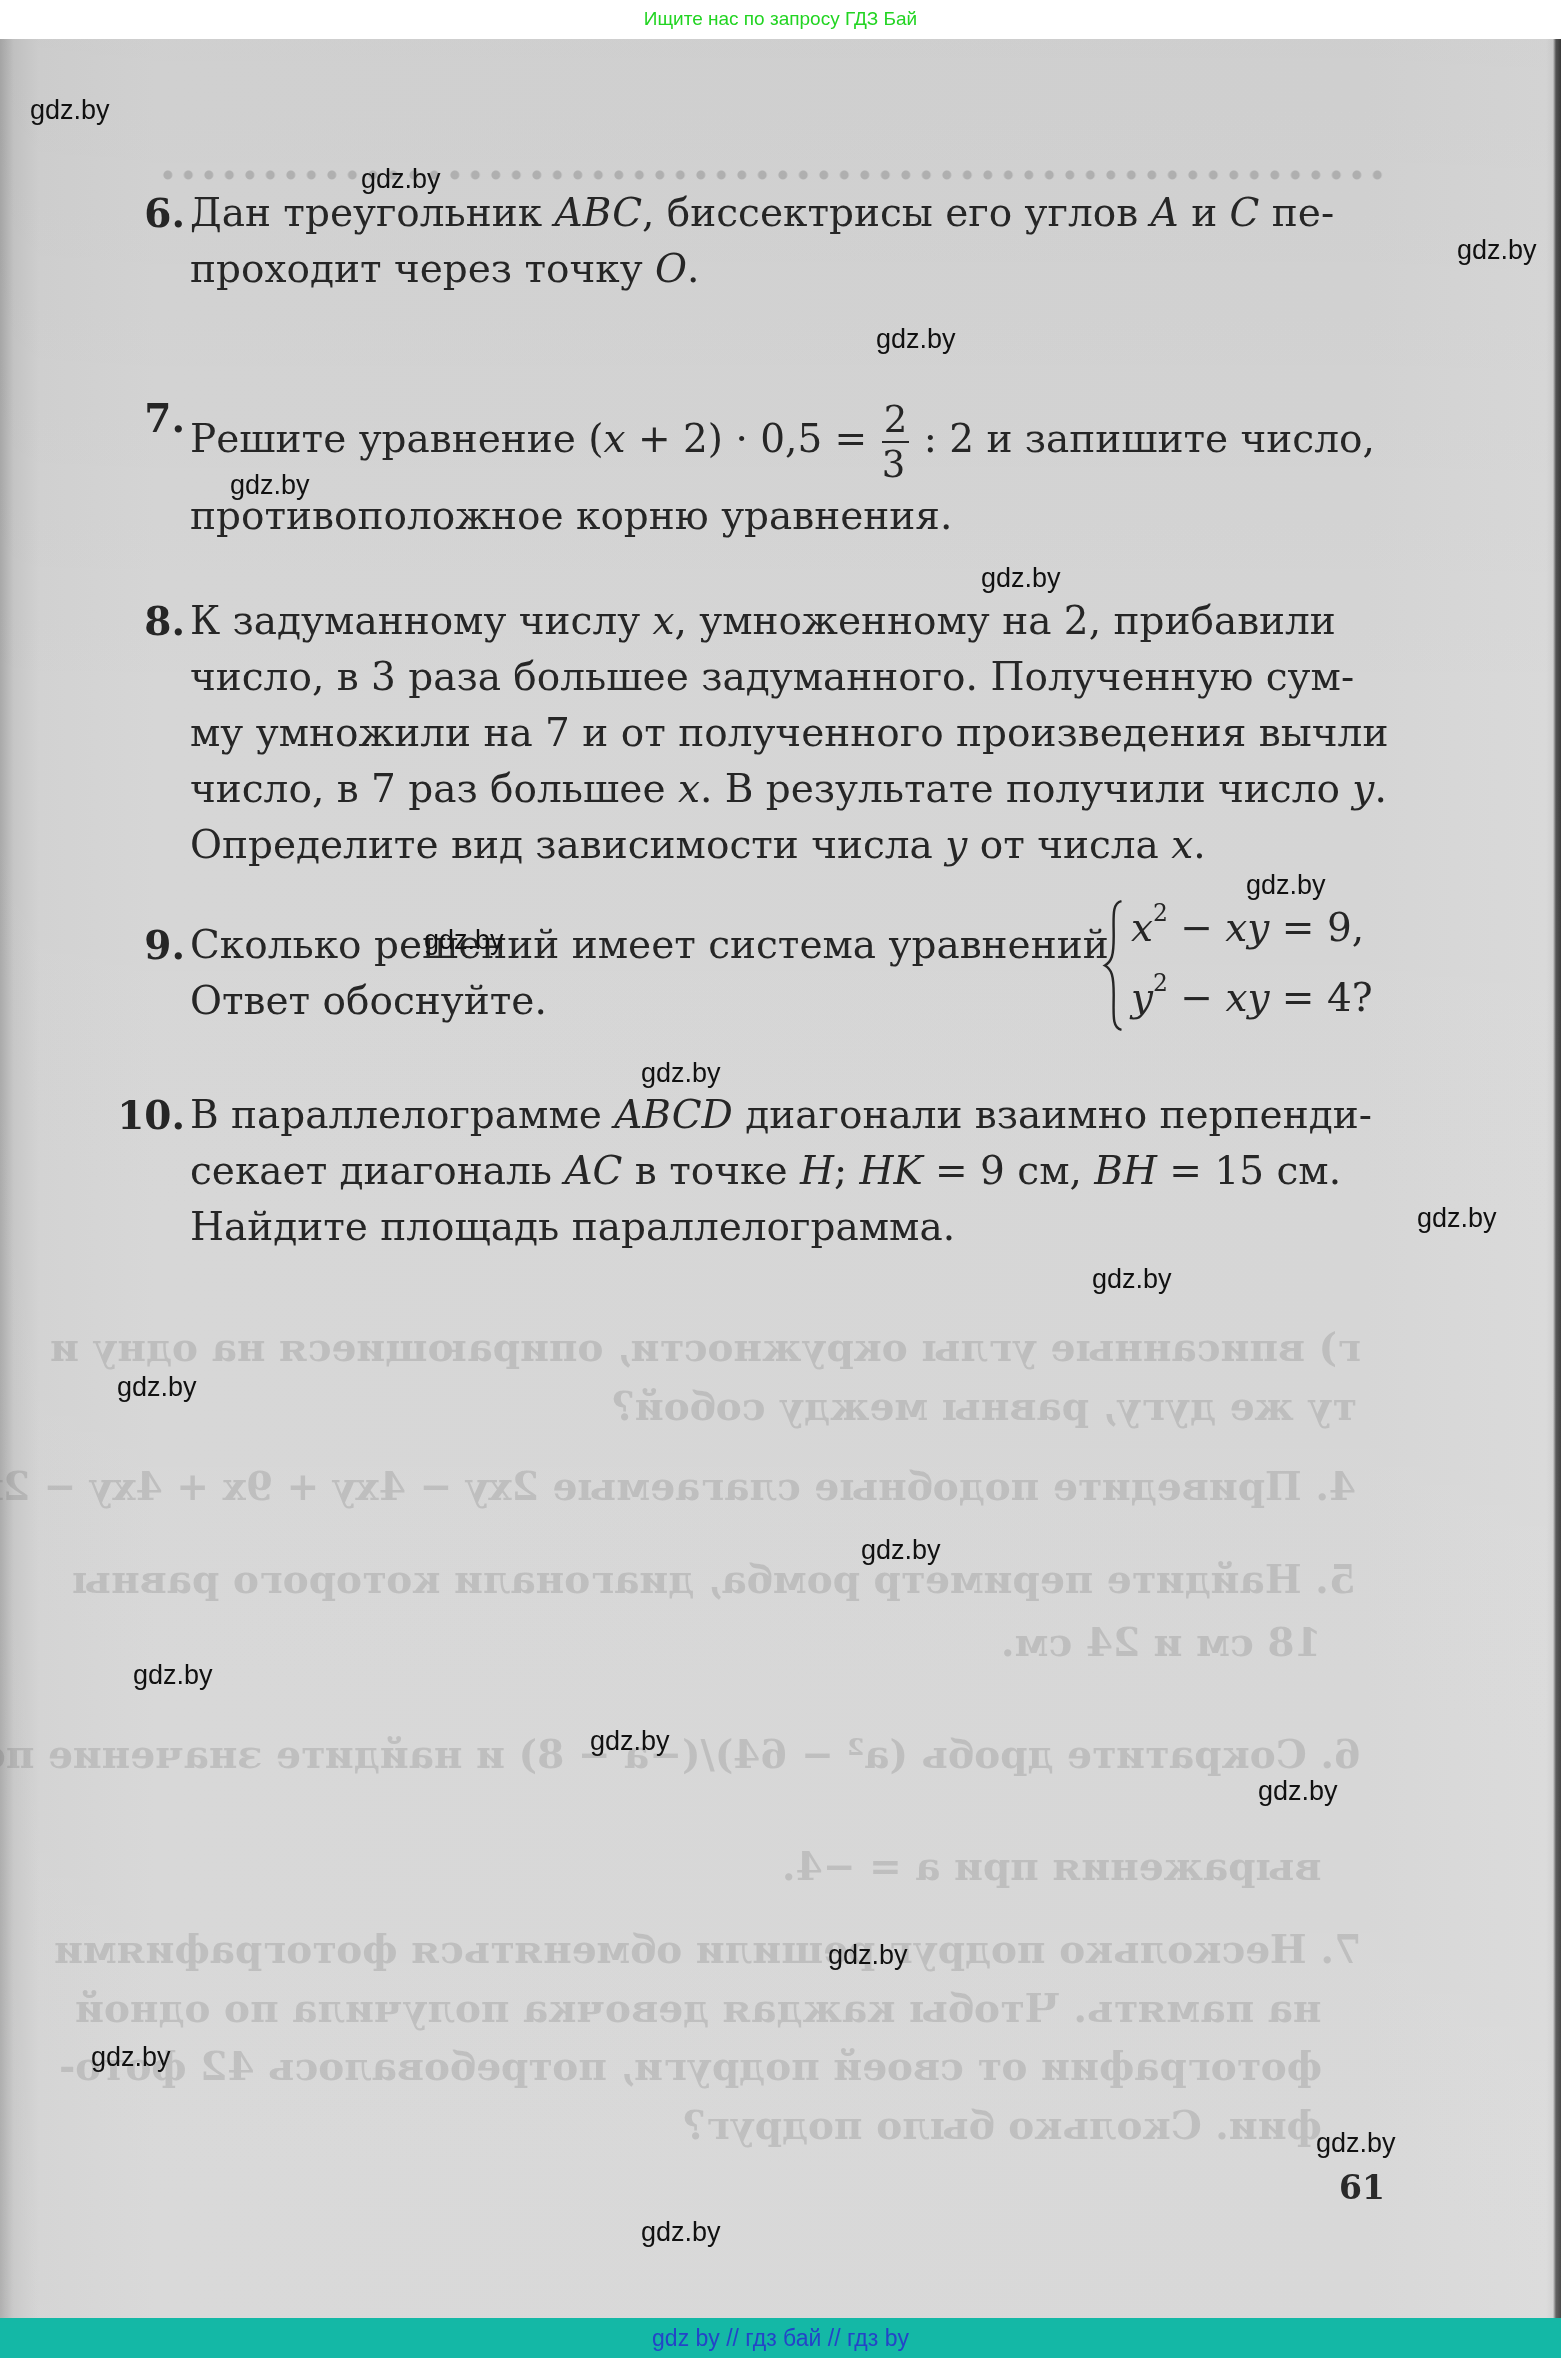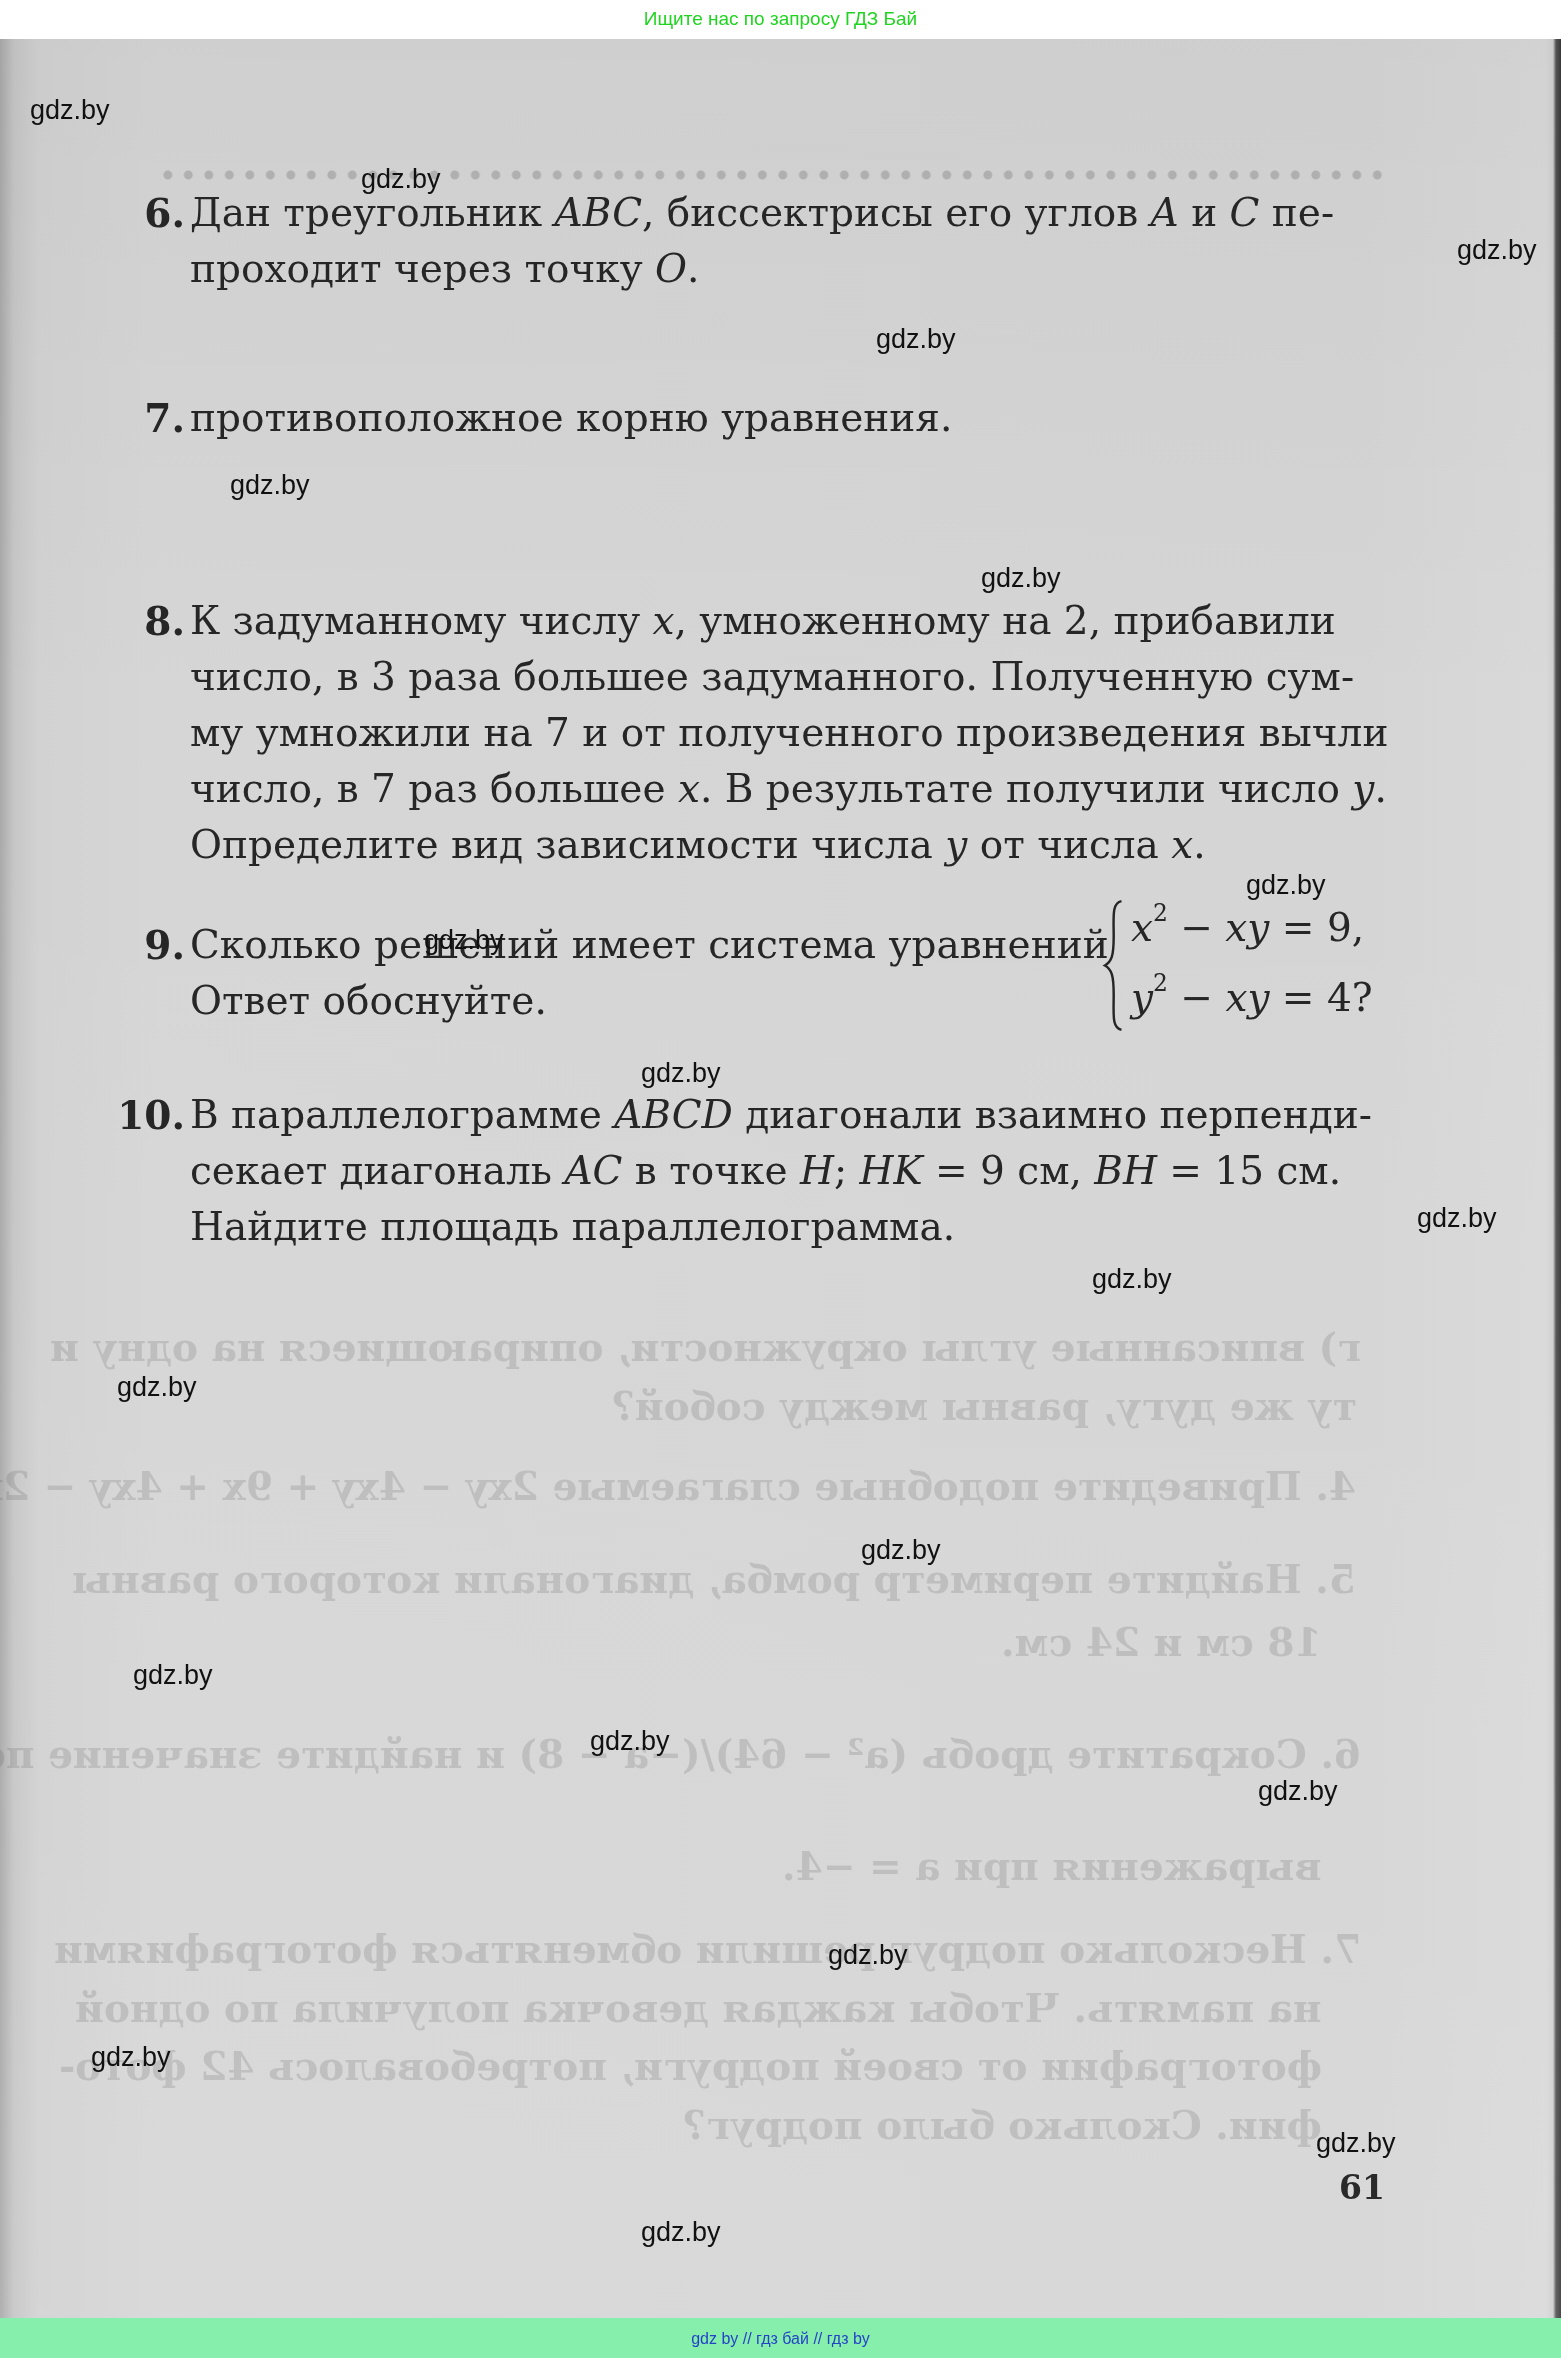--- a/index.html
+++ b/index.html
@@ -9,22 +9,22 @@
     font-family:"DejaVu Serif", serif;
   }
   .top-banner {
     position:absolute; left:0; top:0; width:1561px; height:39px;
     background:#ffffff; text-align:center;
     font-family:"Liberation Sans", sans-serif; font-size:19px; line-height:37px;
     color:#22d422;
   }
   .bottom-banner {
     position:absolute; left:0; top:2318px; width:1561px; height:40px;
-    background:#86efac; text-align:center;
-    font-family:"Liberation Sans", sans-serif; font-size:16px; line-height:41px;
+    background:#14b8a6; text-align:center;
+    font-family:"Liberation Sans", sans-serif; font-size:23px; line-height:41px;
     color:#2444c8;
   }
   .page {
     position:absolute; left:0; top:39px; width:1561px; height:2279px;
     background:
       linear-gradient(90deg, #a9a9a9 0px, #c6c6c6 13.7px, #d2d2d2 39px, #d6d6d6 156px, #d5d5d5 1365px, #d9d9d9 1546px, #d0d0d0 1553px, #555 1556px, #3a3a3a 1561px);
     overflow:hidden;
   }
   .page-shade {
     position:absolute; left:0; top:0; right:0; bottom:0;
@@ -108,20 +108,21 @@
       <div class="problem" style="top: 146px;">
         <span class="num">6.</span>
         <div class="body">
           <span class="line">Дан треугольник <span class="it">ABC</span>, биссектрисы его углов <span class="it">A</span> и <span class="it">C</span> пе-</span>
           <span class="line">проходит через точку <span class="it">O</span>.</span>
         </div>
       </div>
       <div class="problem" style="top: 351px;">
         <span class="num">7.</span>
         <div class="body">
+          <span class="line" style="line-height: 98px;">Решите уравнение (<span class="it">x</span> + 2) · 0,5 = <span class="frac"><span class="n">2</span><span class="d">3</span></span> : 2 и запишите число,</span>
           <span class="line">противоположное корню уравнения.</span>
         </div>
       </div>
       <div class="problem" style="top: 554px;">
         <span class="num">8.</span>
         <div class="body">
           <span class="line">К задуманному числу <span class="it">x</span>, умноженному на 2, прибавили</span>
           <span class="line">число, в 3 раза большее задуманного. Полученную сум-</span>
           <span class="line">му умножили на 7 и от полученного произведения вычли</span>
           <span class="line">число, в 7 раз большее <span class="it">x</span>. В результате получили число <span class="it">y</span>.</span>

